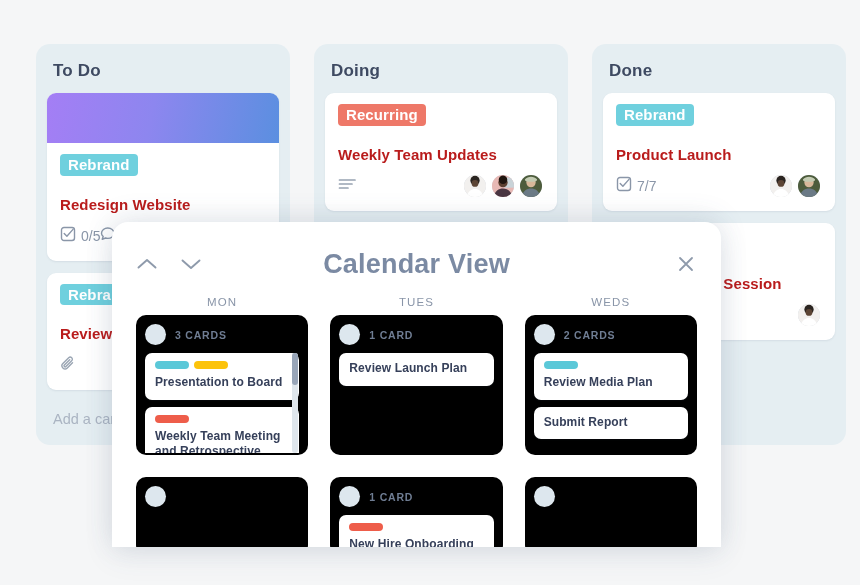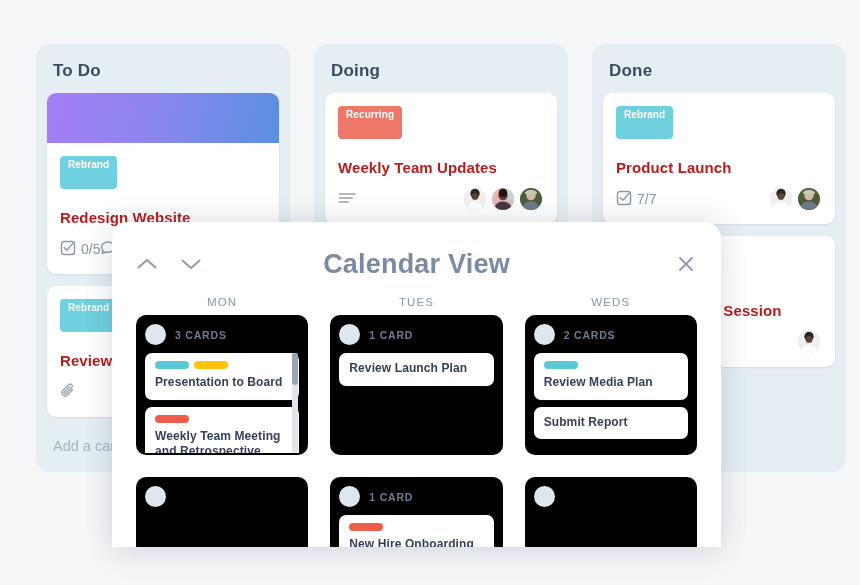--- a/index.html
+++ b/index.html
@@ -49,25 +49,25 @@
 
   .card-cover {
     height: 50px;
     background: linear-gradient(100deg, #a47ef5 0%, #8d86ef 45%, #5b8fe0 100%);
   }
 
   .card-body { padding: 11px 13px 12px 13px; }
 
   .badge {
     display: inline-block;
-    font-size: 10px;
+    font-size: 15px;
     font-weight: bold;
     color: #ffffff;
     border-radius: 4px;
-    padding: 3px 8px 19px 8px;
+    padding: 3px 8px 2px 8px;
     line-height: 1.1;
     letter-spacing: .1px;
   }
   .badge.rebrand   { background: #6fd0de; }
   .badge.recurring { background: #ee7868; }
   .badge.finance   { background: #b9ddfa; }
 
   .card-title {
     font-size: 15px;
     font-weight: bold;

